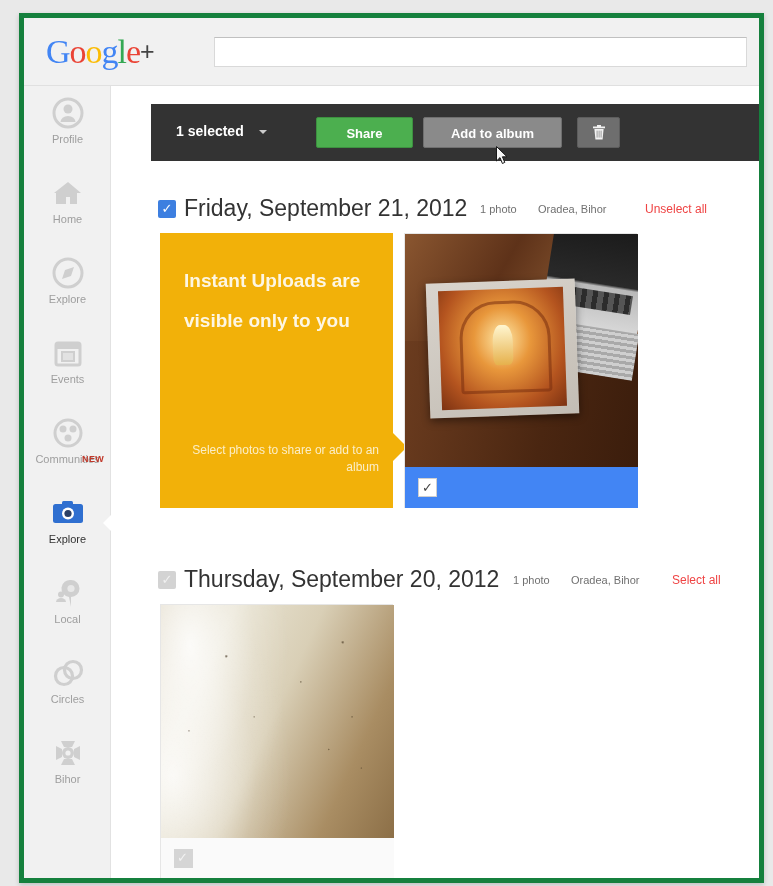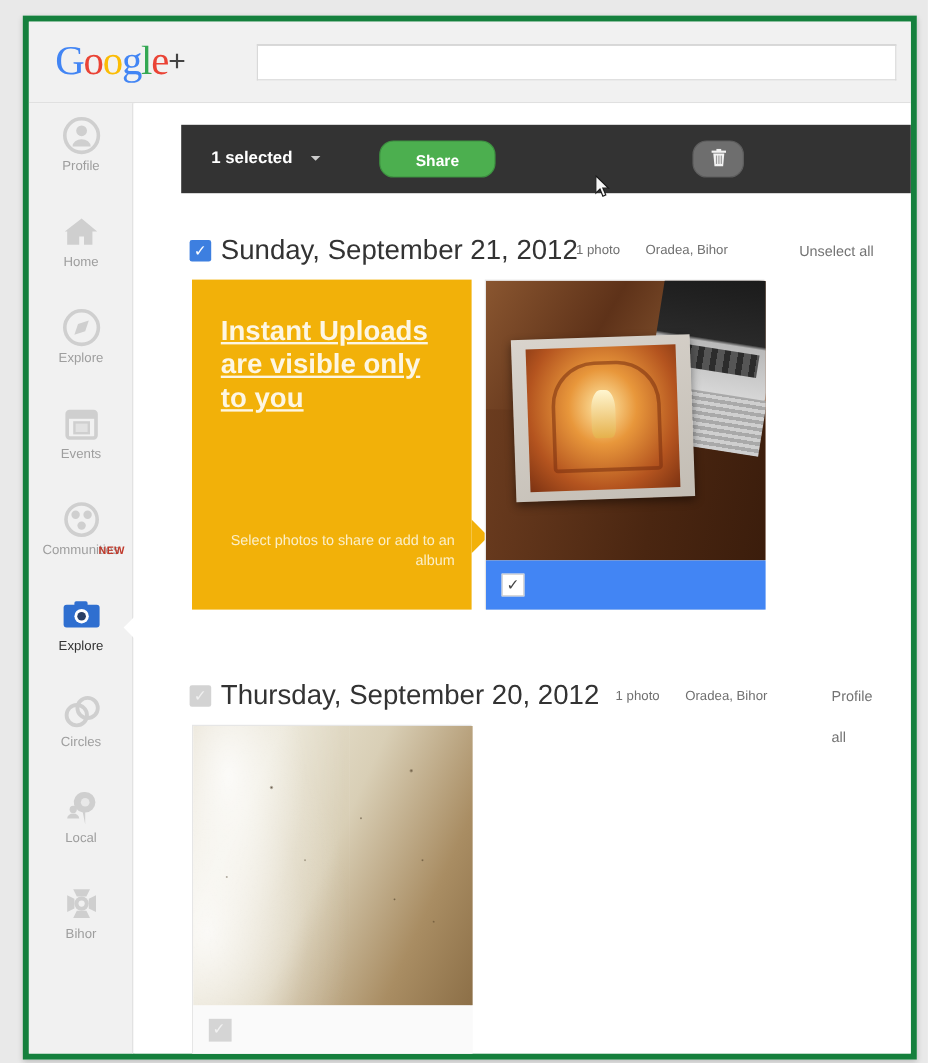--- a/index.html
+++ b/index.html
@@ -176,21 +176,21 @@
     border-left: 4px solid transparent;
     border-right: 4px solid transparent;
     border-top: 4px solid #cccccc;
     cursor: pointer;
   }
   .btn {
     position: absolute;
     top: 13px;
     height: 31px;
     line-height: 31px;
-    border-radius: 12px;
+    border-radius: 2px;
     font-size: 13px;
     font-weight: bold;
     color: #ffffff;
     text-align: center;
     cursor: pointer;
     user-select: none;
     box-sizing: border-box;
   }
   .btn-share {
     left: 165px;
@@ -261,24 +261,23 @@
     position: absolute;
     top: 0;
     font-size: 11px;
     color: #707070;
     line-height: 34px;
   }
   .date-link {
     position: absolute;
     top: 0;
     font-size: 12px;
-    color: #737373;
+    color: #ef4444;
     line-height: 34px;
     cursor: pointer;
-    margin-left: 21px;
   }
 
   
   .tile {
     position: absolute;
     width: 233px;
     height: 275px;
     box-sizing: border-box;
   }
 
@@ -286,25 +285,24 @@
   .promo {
     background: #f2b109;
     color: #fff8e6;
     overflow: visible;
   }
   .promo-head {
     position: absolute;
     left: 24px;
     top: 28px;
     width: 180px;
-    font-size: 23px;
+    font-size: 19px;
     font-weight: bold;
-    line-height: 28px;
+    line-height: 40px;
     color: #fdf6e3;
-    text-decoration: underline;
   }
   .promo-foot {
     position: absolute;
     right: 14px;
     bottom: 32px;
     width: 196px;
     font-size: 12px;
     line-height: 17px;
     text-align: right;
     color: #fbeec8;
@@ -495,58 +493,59 @@
             <circle cx="17" cy="17.5" r="3.6" fill="#2a3f66"></circle>
           </svg>
         </span>
         <span class="nav-label">Explore</span>
         <span class="active-pointer"></span>
       </div>
 
       <div class="nav-item">
         <span class="nav-icon">
           <svg width="34" height="34" viewBox="0 0 34 34">
-            <circle cx="13" cy="20" r="8.5" fill="none" stroke="#cfcfcf" stroke-width="3.2"></circle>
-            <circle cx="22" cy="14" r="8.5" fill="none" stroke="#cfcfcf" stroke-width="3.2"></circle>
-          </svg>
-        </span>
-        <span class="nav-label">Circles</span>
-      </div>
-
-      <div class="nav-item">
-        <span class="nav-icon">
-          <svg width="34" height="34" viewBox="0 0 34 34">
             <path d="M20 4 a8.5 8.5 0 0 1 0 17 l0 10 -2 -10 a8.5 8.5 0 0 1 2 -17 z" fill="#cfcfcf"></path>
             <circle cx="20" cy="12.5" r="3.6" fill="#e8e8e8"></circle>
             <path d="M5 26 a5 4 0 0 1 10 0 z" fill="#cfcfcf"></path>
             <circle cx="10" cy="18.5" r="3" fill="#cfcfcf"></circle>
           </svg>
         </span>
         <span class="nav-label">Local</span>
       </div>
 
       <div class="nav-item">
         <span class="nav-icon">
           <svg width="34" height="34" viewBox="0 0 34 34">
+            <circle cx="13" cy="20" r="8.5" fill="none" stroke="#cfcfcf" stroke-width="3.2"></circle>
+            <circle cx="22" cy="14" r="8.5" fill="none" stroke="#cfcfcf" stroke-width="3.2"></circle>
+          </svg>
+        </span>
+        <span class="nav-label">Circles</span>
+      </div>
+
+      <div class="nav-item">
+        <span class="nav-icon">
+          <svg width="34" height="34" viewBox="0 0 34 34">
             <path d="M10 5 h14 l-3 6 h-8 z M29 10 v14 l-6 -3 v-8 z M24 29 h-14 l3 -6 h8 z M5 24 v-14 l6 3 v8 z" fill="#cfcfcf"></path>
             <circle cx="17" cy="17" r="6" fill="#cfcfcf"></circle>
             <circle cx="17" cy="17" r="2.6" fill="#f1f1f1"></circle>
           </svg>
         </span>
         <span class="nav-label">Bihor</span>
       </div>
 
     </div>
 
     <div class="content">
 
       <div class="actionbar">
         <div class="sel-count">1 selected</div>
         <div class="sel-caret"></div>
         <div class="btn btn-share">Share</div>
+        <div class="btn btn-album">Add to album</div>
         <div class="btn btn-trash">
           <span class="trash-glyph">
             <svg width="14" height="16" viewBox="0 0 14 16" style="vertical-align:-2px">
               <rect x="1" y="1.5" width="12" height="1.8" fill="#f2f2f2"></rect>
               <rect x="5" y="0" width="4" height="2" fill="#f2f2f2"></rect>
               <path d="M2.4 4 h9.2 l-1 10.5 h-7.2 z" fill="#f2f2f2"></path>
               <rect x="4.6" y="5.6" width="1" height="7" fill="#9a9a9a"></rect>
               <rect x="6.6" y="5.6" width="1" height="7" fill="#9a9a9a"></rect>
               <rect x="8.6" y="5.6" width="1" height="7" fill="#9a9a9a"></rect>
             </svg>
@@ -556,21 +555,21 @@
           <svg width="13" height="19" viewBox="0 0 13 19">
             <path d="M0.5 0.5 L0.5 15 L4 11.6 L6.4 17.5 L8.8 16.4 L6.4 10.8 L11 10.8 Z" fill="#f6f6f6" stroke="#1a1a1a" stroke-width="1"></path>
           </svg>
         </span>
       </div>
 
       <div class="date-row" style="top:106px;">
         <div class="date-check on">
           <span class="chk-glyph">✓</span>
         </div>
-        <div class="date-title">Sunday, September 21, 2012</div>
+        <div class="date-title">Friday, September 21, 2012</div>
         <div class="date-meta" style="left:352px;">1 photo</div>
         <div class="date-meta" style="left:410px;">Oradea, Bihor</div>
         <div class="date-link" style="left:517px;">Unselect all</div>
       </div>
 
       <div class="tile promo" style="left:48px; top:147px;">
         <div class="promo-head">Instant Uploads are visible only to you</div>
         <div class="promo-foot">Select photos to share or add to an album</div>
         <div class="promo-arrow"></div>
       </div>
@@ -598,21 +597,21 @@
         </div>
       </div>
 
       <div class="date-row" style="top:477px;">
         <div class="date-check off">
           <span class="chk-glyph">✓</span>
         </div>
         <div class="date-title">Thursday, September 20, 2012</div>
         <div class="date-meta" style="left:385px;">1 photo</div>
         <div class="date-meta" style="left:443px;">Oradea, Bihor</div>
-        <div class="date-link" style="left:544px;">Profile all</div>
+        <div class="date-link" style="left:544px;">Select all</div>
       </div>
 
       <div class="tile photo-frame" style="left:48px; top:518px;">
         <div class="photo-img">
           <div class="art-foam">
             <div class="crema"></div>
             <div class="bubbles"></div>
           </div>
         </div>
         <div class="photo-bar unselected">

